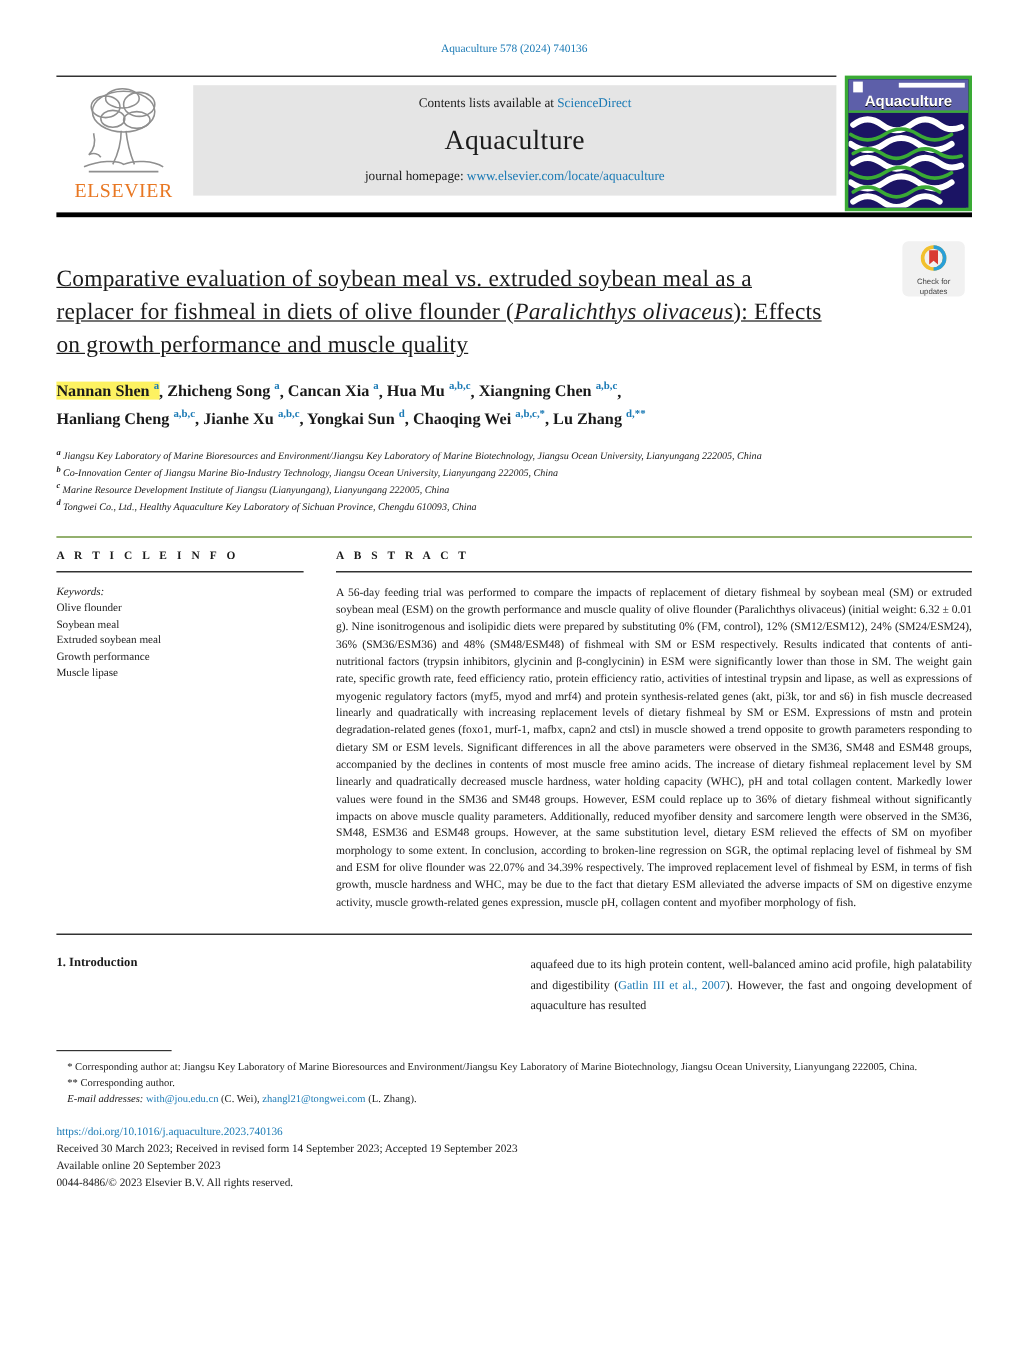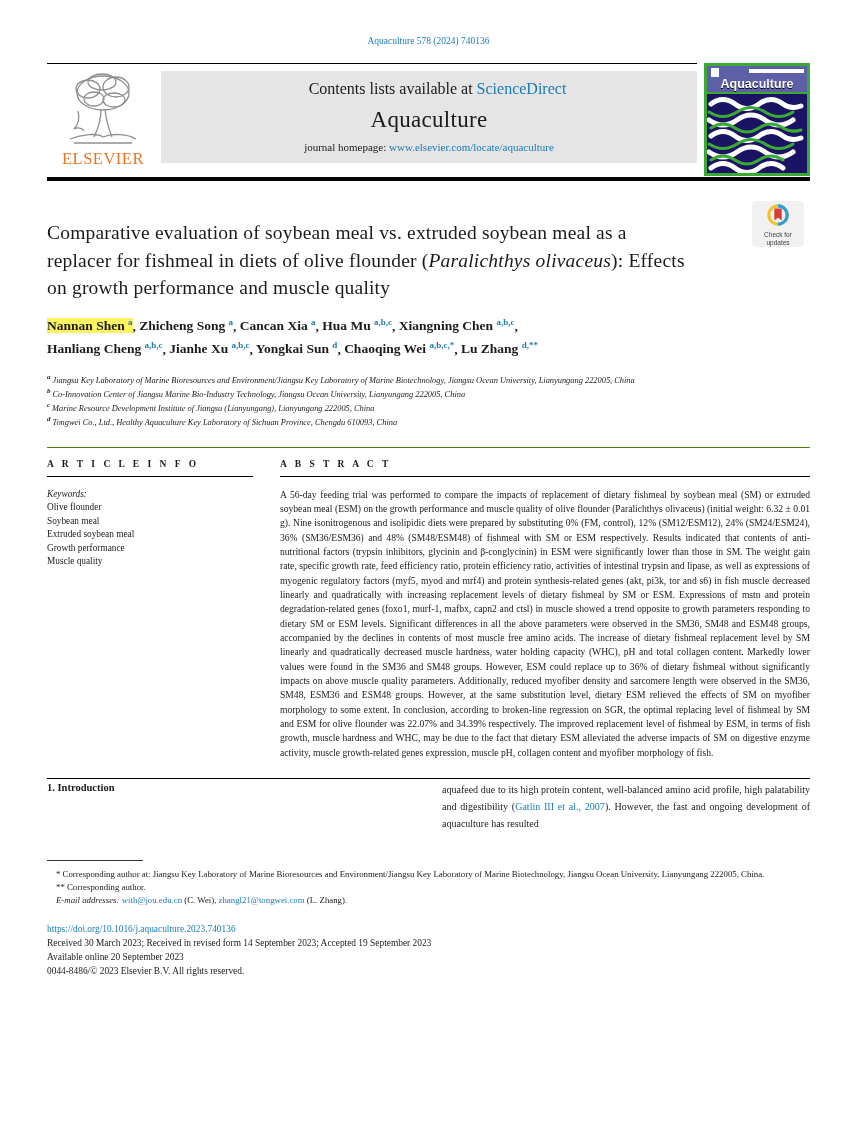--- a/index.html
+++ b/index.html
@@ -12,34 +12,34 @@
   
   .citation{text-align:center;font-size:9.5px;margin-bottom:17px;}
   
   .masthead{display:flex;align-items:stretch;height:114px;}
   .masthead-left{flex:1;display:flex;border-top:1.5px solid #000;padding-top:7px;}
   .elsevier{width:112px;text-align:center;position:relative;}
   .elsevier svg{display:block;margin:0 auto;}
   .elsevier-name{font-family:"Liberation Serif",serif;color:#e87722;font-size:16.5px;letter-spacing:.5px;margin-top:-2px;}
   .graybox{flex:1;background:#e5e5e5;margin-left:2px;height:92px;text-align:center;
     display:flex;flex-direction:column;justify-content:space-between;padding:9px 0 10px;box-sizing:border-box;}
-  .contents-line{font-size:16px;margin-left:17px;}
+  .contents-line{font-size:11px;margin-left:17px;}
   .journal-title{font-size:23px;letter-spacing:.3px;}
   .homepage-line{font-size:11px;}
   .cover{width:106px;height:113px;margin-left:7px;background:#3aaa35;padding:3px;box-sizing:border-box;}
   .cover-inner{width:100%;height:100%;background:#1b1464;position:relative;overflow:hidden;}
   .cover-top{background:#5d5fa9;height:26px;position:relative;border-bottom:2px solid #3aaa35;}
   .cover-bar{position:absolute;top:3px;right:3px;width:55px;height:4px;background:#fff;}
   .cover-glyph{position:absolute;top:2px;left:4px;width:8px;height:9px;background:#fff;}
   .cover-title{position:absolute;bottom:1px;left:0;right:0;color:#fff;
     font-family:"Liberation Sans",sans-serif;font-weight:bold;font-size:12.5px;text-align:center;
     text-shadow:0 1px 0 #000;}
   .thick-rule{height:4px;background:#000;margin-top:0px;}
   
-  .title-wrap{position:relative;margin-top:38px;}
+  .title-wrap{position:relative;margin-top:38px;text-decoration:underline;}
   .paper-title{font-size:19.5px;line-height:27.5px;width:645px;letter-spacing:.2px;}
   .badge{position:absolute;top:-18px;right:6px;width:52px;height:46px;background:#f1f1f1;
     border-radius:5px;text-align:center;padding-top:3px;box-sizing:border-box;cursor:pointer;}
   .badge-text{font-family:"Liberation Sans",sans-serif;font-size:6.5px;color:#444;line-height:7.5px;margin-top:1px;}
   
   .authors{margin-top:11px;font-size:13.5px;line-height:19.5px;width:680px;font-weight:bold;}
   .authors sup{color:#1b7ab5;font-size:9px;}
   .author-hl{background:#fdf261;}
   
   .affils{margin-top:13px;font-size:8.4px;font-style:italic;line-height:11.2px;}
@@ -48,21 +48,21 @@
   .info-section{margin-top:19px;border-top:1px solid #4d7c0f;border-bottom:1px solid #000;
     display:flex;padding:11px 0 18px;}
   .info-col{width:206px;margin-right:27px;flex-shrink:0;}
   .abs-col{flex:1;}
   .sec-heading{font-size:9.5px;font-weight:bold;letter-spacing:3px;border-bottom:1px solid #000;
     padding-bottom:7px;margin-bottom:11px;}
   .kw-label{font-size:9.3px;font-style:italic;line-height:13.5px;}
   .kw-item{font-size:9.3px;line-height:13.5px;}
   .abstract-text{font-size:9.6px;line-height:14.35px;text-align:justify;}
   
-  .intro{display:flex;}
+  .intro{display:flex;margin-top:15px;}
   .intro-col{width:368px;}
   .intro-col + .intro-col{margin-left:27px;}
   .intro-heading{font-size:10.5px;font-weight:bold;margin:3px 0 0;}
   .intro-p1{font-size:10px;line-height:17.2px;text-indent:11px;margin-top:14px;text-align:justify;}
   .intro-p2{font-size:10px;line-height:17.2px;text-align:justify;margin-top:2px;}
   
   .footnotes{margin-top:27px;}
   .fn-rule{width:96px;border-top:1px solid #333;margin-bottom:7px;}
   .fn{font-size:8.8px;line-height:13px;}
   .fn-indent{text-indent:9px;}
@@ -166,21 +166,21 @@
 
   <div class="info-section">
     <div class="info-col">
       <div class="sec-heading">A R T I C L E  I N F O</div>
       <div class="kw-label">Keywords:</div>
       <div>
           <div class="kw-item">Olive flounder</div>
           <div class="kw-item">Soybean meal</div>
           <div class="kw-item">Extruded soybean meal</div>
           <div class="kw-item">Growth performance</div>
-          <div class="kw-item">Muscle quality</div>
+          <div class="kw-item">Muscle lipase</div>
         </div>
     </div>
     <div class="abs-col">
       <div class="sec-heading">A B S T R A C T</div>
       <div class="abstract-text">A 56-day feeding trial was performed to compare the impacts of replacement of dietary fishmeal by soybean meal (SM) or extruded soybean meal (ESM) on the growth performance and muscle quality of olive flounder (Paralichthys olivaceus) (initial weight: 6.32 ± 0.01 g). Nine isonitrogenous and isolipidic diets were prepared by substituting 0% (FM, control), 12% (SM12/ESM12), 24% (SM24/ESM24), 36% (SM36/ESM36) and 48% (SM48/ESM48) of fishmeal with SM or ESM respectively. Results indicated that contents of anti-nutritional factors (trypsin inhibitors, glycinin and β-conglycinin) in ESM were significantly lower than those in SM. The weight gain rate, specific growth rate, feed efficiency ratio, protein efficiency ratio, activities of intestinal trypsin and lipase, as well as expressions of myogenic regulatory factors (myf5, myod and mrf4) and protein synthesis-related genes (akt, pi3k, tor and s6) in fish muscle decreased linearly and quadratically with increasing replacement levels of dietary fishmeal by SM or ESM. Expressions of mstn and protein degradation-related genes (foxo1, murf-1, mafbx, capn2 and ctsl) in muscle showed a trend opposite to growth parameters responding to dietary SM or ESM levels. Significant differences in all the above parameters were observed in the SM36, SM48 and ESM48 groups, accompanied by the declines in contents of most muscle free amino acids. The increase of dietary fishmeal replacement level by SM linearly and quadratically decreased muscle hardness, water holding capacity (WHC), pH and total collagen content. Markedly lower values were found in the SM36 and SM48 groups. However, ESM could replace up to 36% of dietary fishmeal without significantly impacts on above muscle quality parameters. Additionally, reduced myofiber density and sarcomere length were observed in the SM36, SM48, ESM36 and ESM48 groups. However, at the same substitution level, dietary ESM relieved the effects of SM on myofiber morphology to some extent. In conclusion, according to broken-line regression on SGR, the optimal replacing level of fishmeal by SM and ESM for olive flounder was 22.07% and 34.39% respectively. The improved replacement level of fishmeal by ESM, in terms of fish growth, muscle hardness and WHC, may be due to the fact that dietary ESM alleviated the adverse impacts of SM on digestive enzyme activity, muscle growth-related genes expression, muscle pH, collagen content and myofiber morphology of fish.</div>
     </div>
   </div>
 
   <div class="intro">
     <div class="intro-col">

